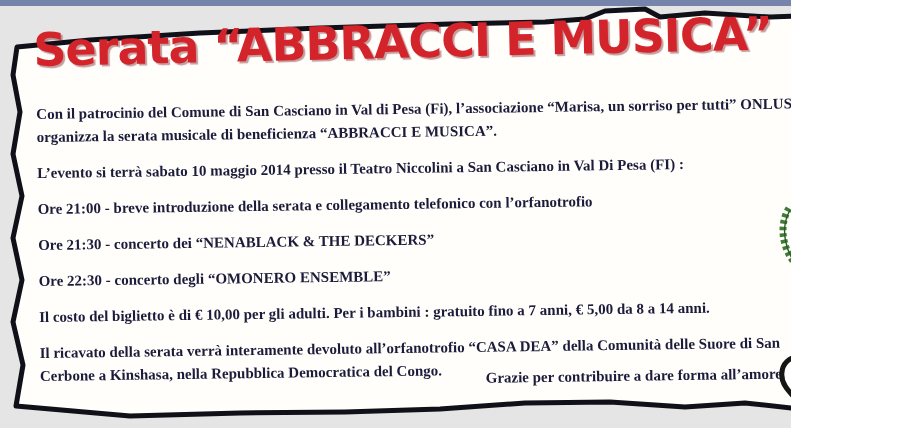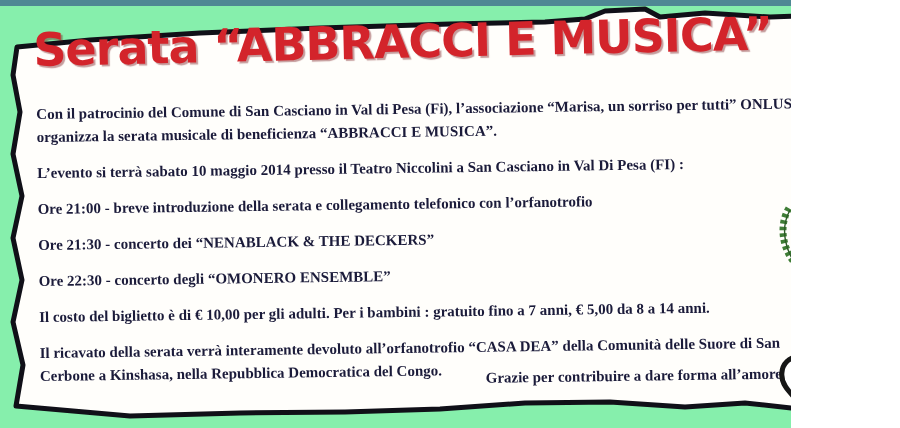--- a/index.html
+++ b/index.html
@@ -3,21 +3,21 @@
 <meta charset="utf-8">
 <style>
   html,body{margin:0;padding:0;}
   body{
     width:900px;height:428px;overflow:hidden;
     font-family:"Liberation Serif","DejaVu Serif",serif;
     background:#fff;
   }
   .stage{
     position:relative;width:791px;height:428px;
-    background:#86efac;
+    background:#e5e5e5;
     overflow:hidden;
   }
   .stage::before{
     content:"";position:absolute;left:0;top:0;width:900px;height:6px;
     background:#2c4284;opacity:.6;
   }
   .paper-svg{position:absolute;left:0;top:0;width:900px;height:428px;}
   .content{
     position:absolute;left:0;top:0;width:900px;height:428px;
     transform:rotate(-0.8deg);

